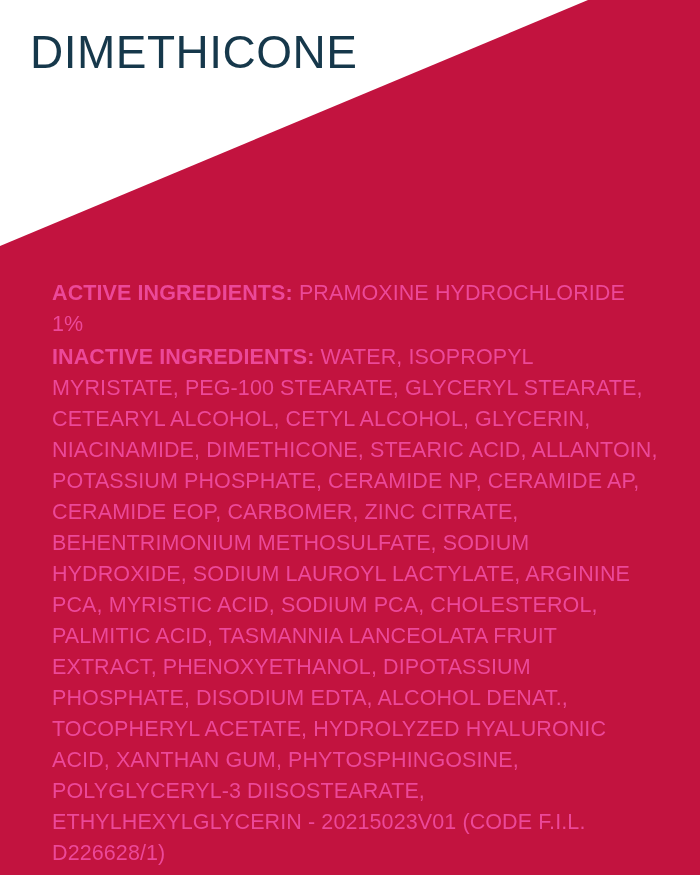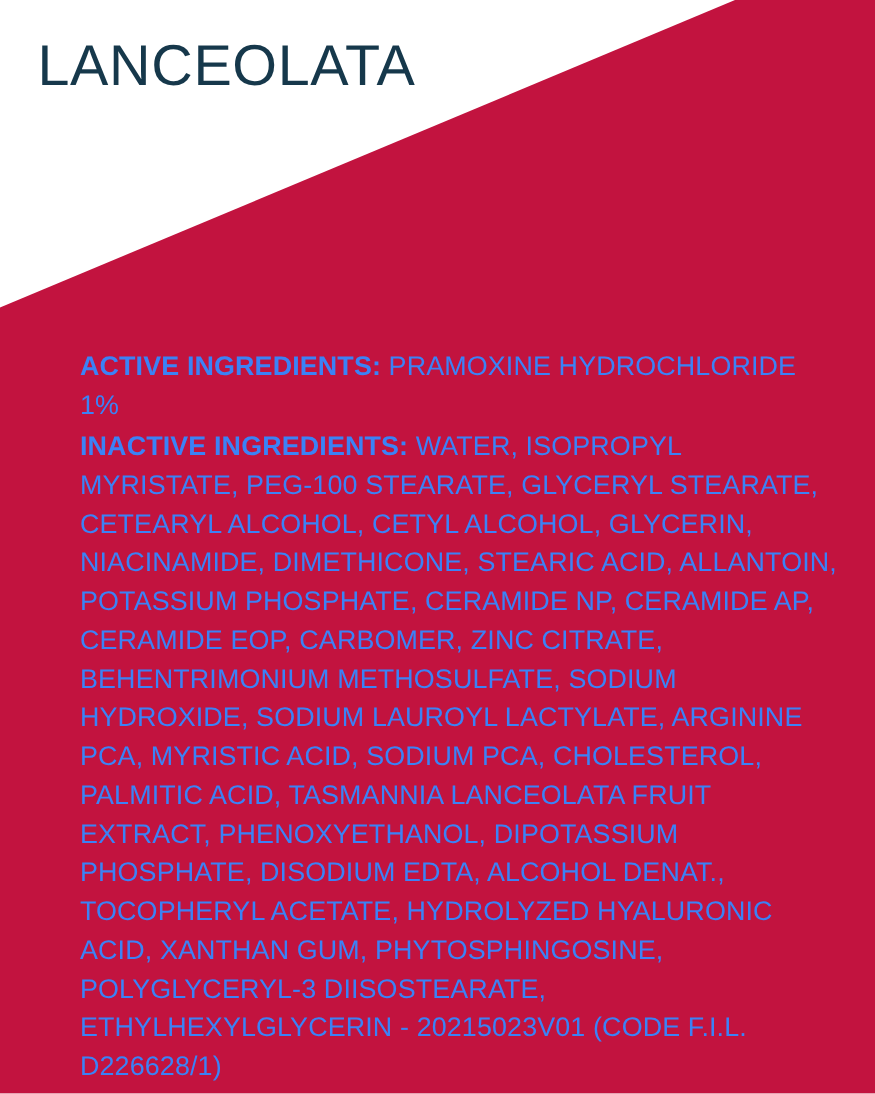--- a/index.html
+++ b/index.html
@@ -42,44 +42,43 @@
     font-weight: 400;
     font-family: "Liberation Sans", sans-serif;
     line-height: 1.05;
   }
   .ingredients-block {
     position: absolute;
     left: 52px;
     top: 278px;
     width: 610px;
     z-index: 3;
-    color: #3b82f6;
+    color: #ec4899;
     font-size: 21.5px;
     line-height: 31px;
     letter-spacing: 0.1px;
-    margin-left: 12px;
   }
   .para {
     margin: 0 0 2px 0;
     text-align: left;
   }
   .lbl {
     font-weight: bold;
   }
   .body-text {
     font-weight: 400;
   }
 </style>
 </head>
 <body>
 
 <div class="page">
 
   <div class="crimson-panel"></div>
 
-  <div class="title">LANCEOLATA</div>
+  <div class="title">DIMETHICONE</div>
 
   <div class="ingredients-block">
     <p class="para"><span class="lbl">ACTIVE INGREDIENTS:</span> <span class="body-text">PRAMOXINE HYDROCHLORIDE 1%</span></p>
     <p class="para"><span class="lbl">INACTIVE INGREDIENTS:</span> <span class="body-text">WATER, ISOPROPYL MYRISTATE, PEG-100 STEARATE, GLYCERYL STEARATE, CETEARYL ALCOHOL, CETYL ALCOHOL, GLYCERIN, NIACINAMIDE, DIMETHICONE, STEARIC ACID, ALLANTOIN, POTASSIUM PHOSPHATE, CERAMIDE NP, CERAMIDE AP, CERAMIDE EOP, CARBOMER, ZINC CITRATE, BEHENTRIMONIUM METHOSULFATE, SODIUM HYDROXIDE, SODIUM LAUROYL LACTYLATE, ARGININE PCA, MYRISTIC ACID, SODIUM PCA, CHOLESTEROL, PALMITIC ACID, TASMANNIA LANCEOLATA FRUIT EXTRACT, PHENOXYETHANOL, DIPOTASSIUM PHOSPHATE, DISODIUM EDTA, ALCOHOL DENAT., TOCOPHERYL ACETATE, HYDROLYZED HYALURONIC ACID, XANTHAN GUM, PHYTOSPHINGOSINE, POLYGLYCERYL-3 DIISOSTEARATE, ETHYLHEXYLGLYCERIN - 20215023V01 (CODE F.I.L. D226628/1)</span></p>
   </div>
 
 </div>
 
 </body></html>

